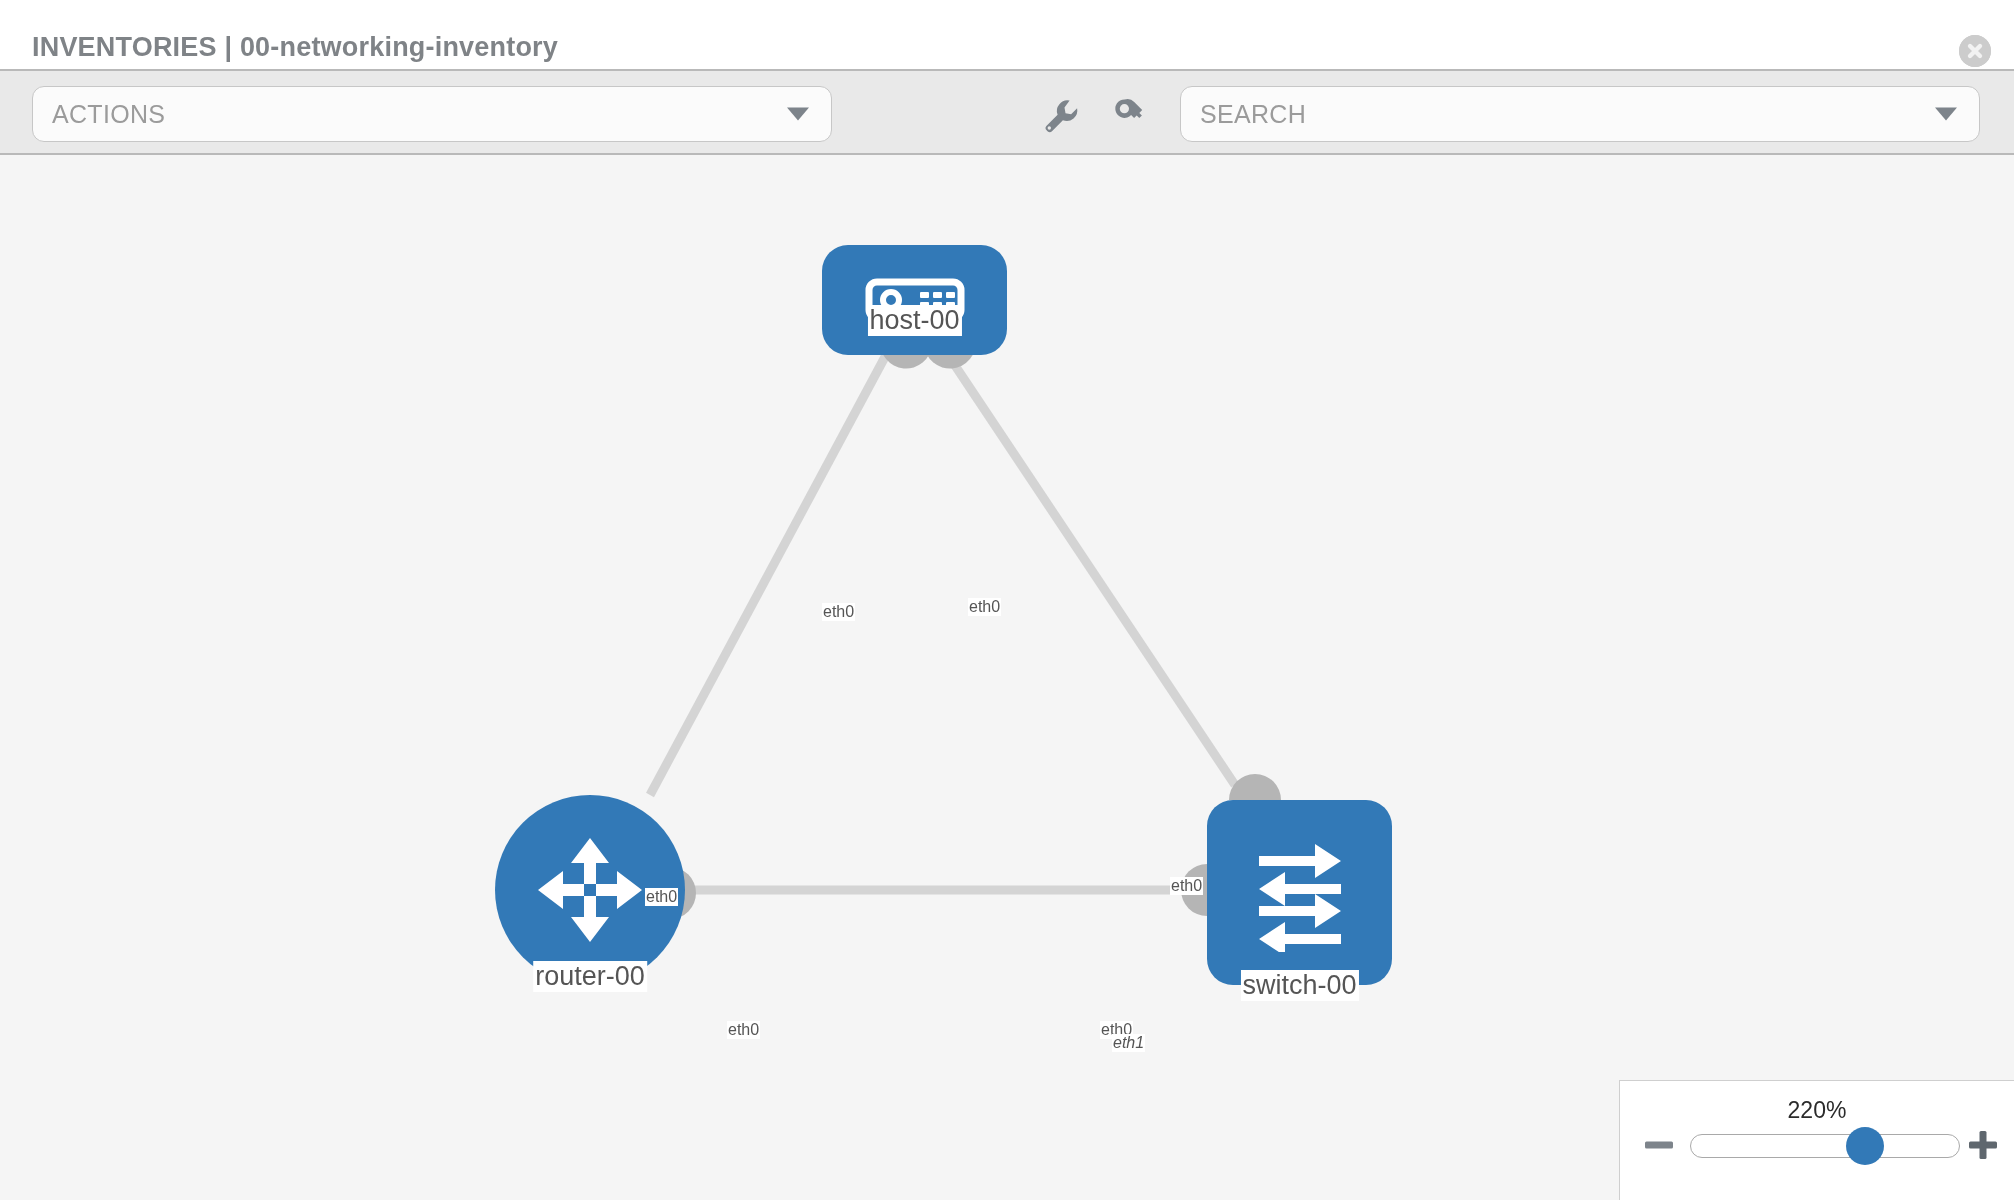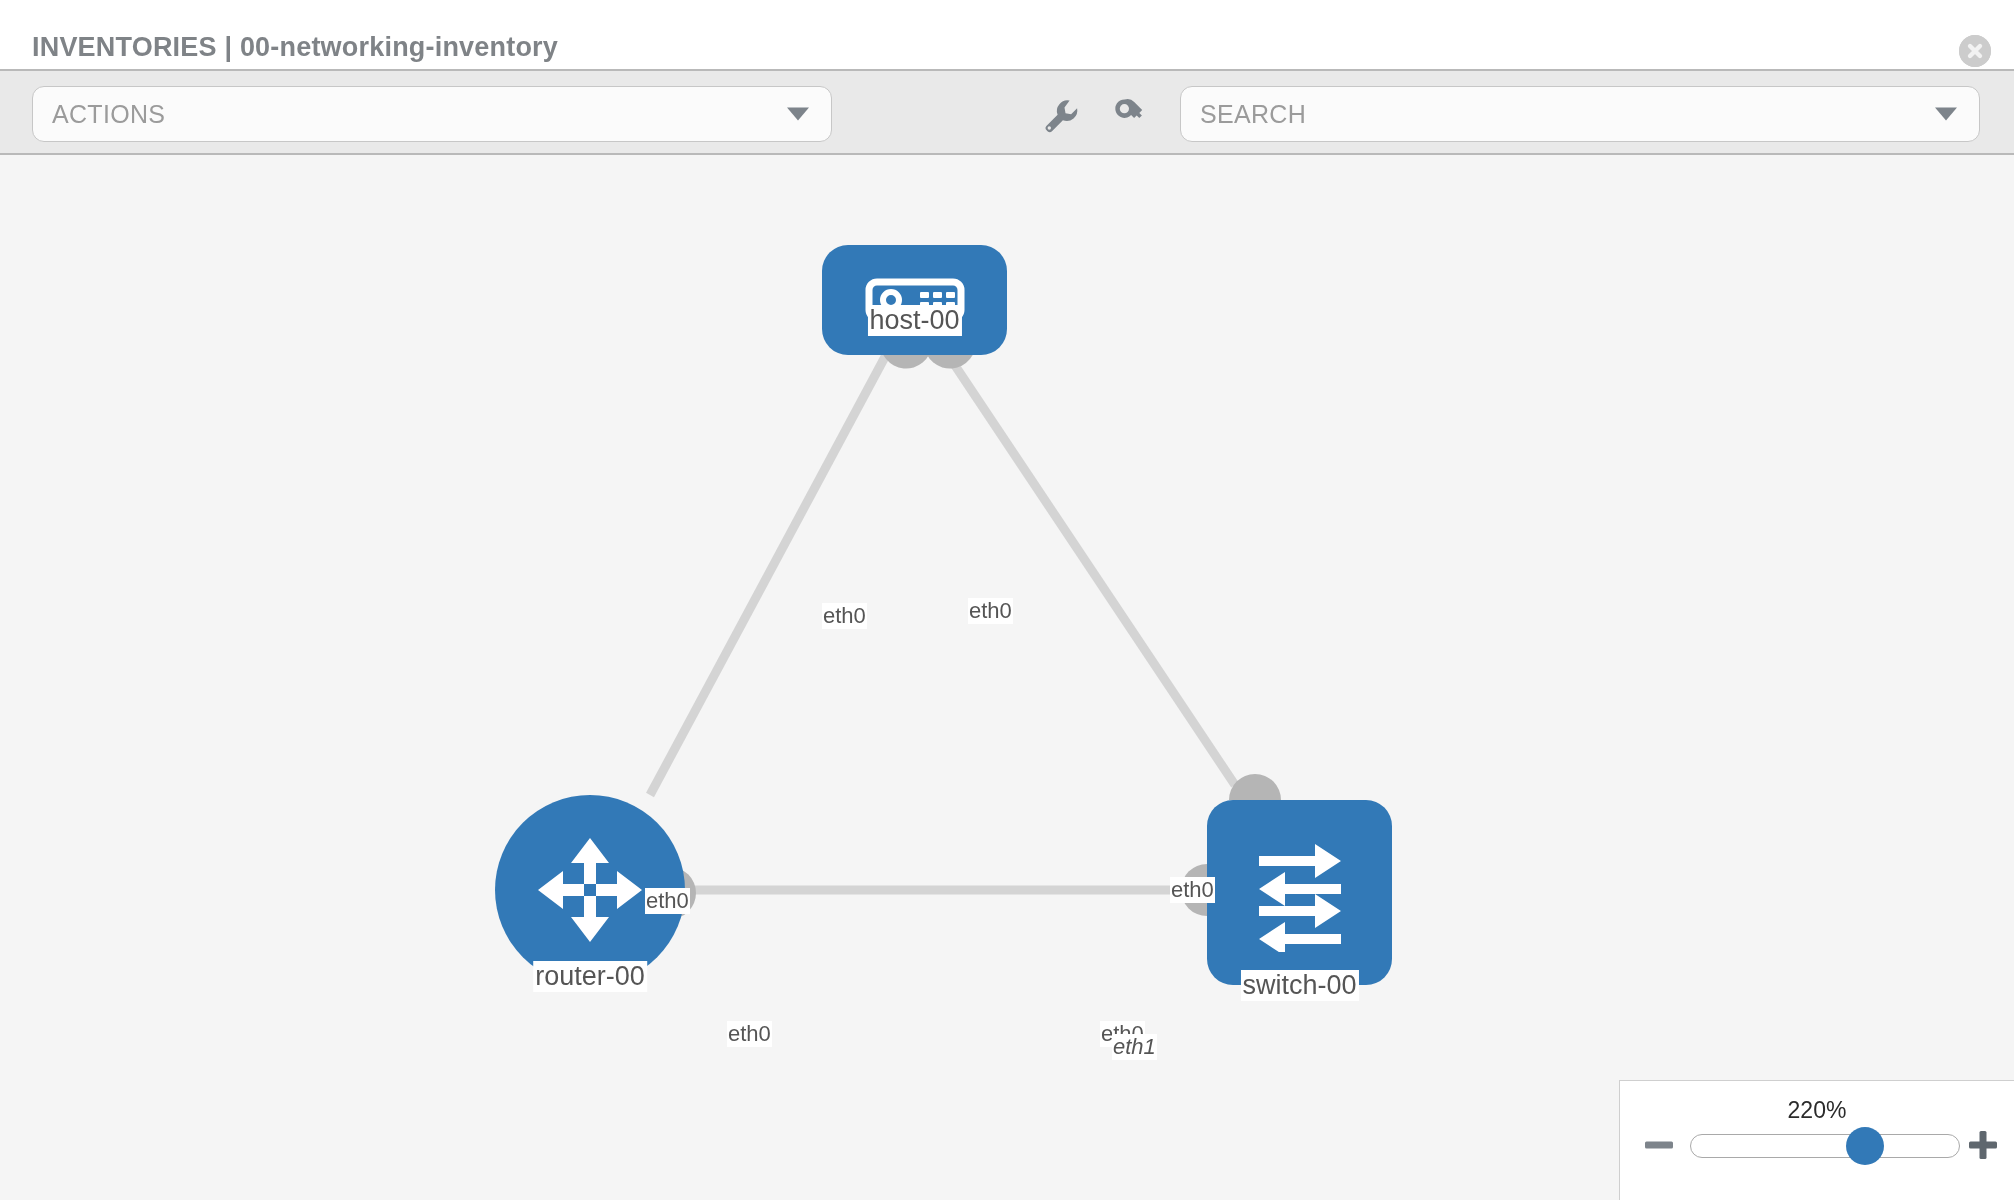--- a/index.html
+++ b/index.html
@@ -156,21 +156,21 @@
 
   
   .stub {
     position: absolute;
     background: #b5b5b5;
   }
 
   
   .iface-label {
     position: absolute;
-    font-size: 22px;
+    font-size: 16px;
     color: #555555;
     background: #ffffff;
     white-space: nowrap;
     padding: 0 1px;
   }
 
   
   .zoom-panel {
     position: absolute;
     left: 1619px;

